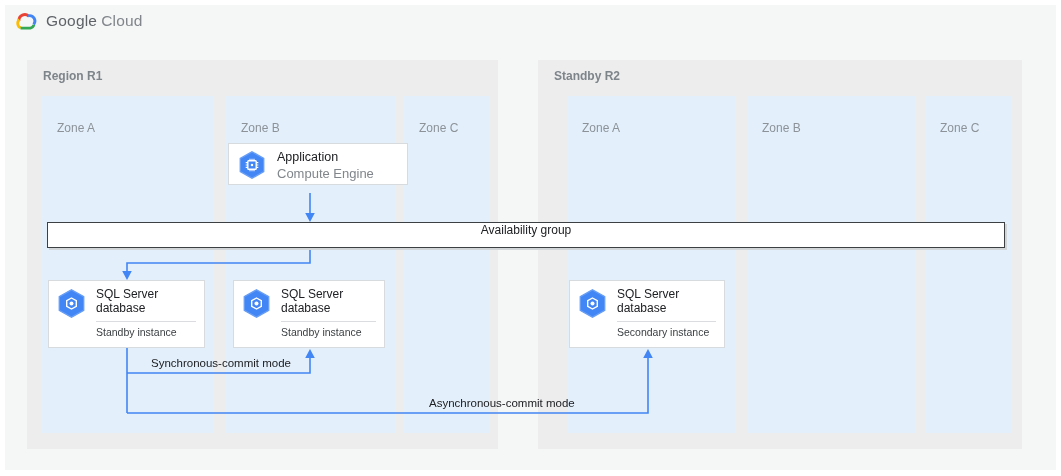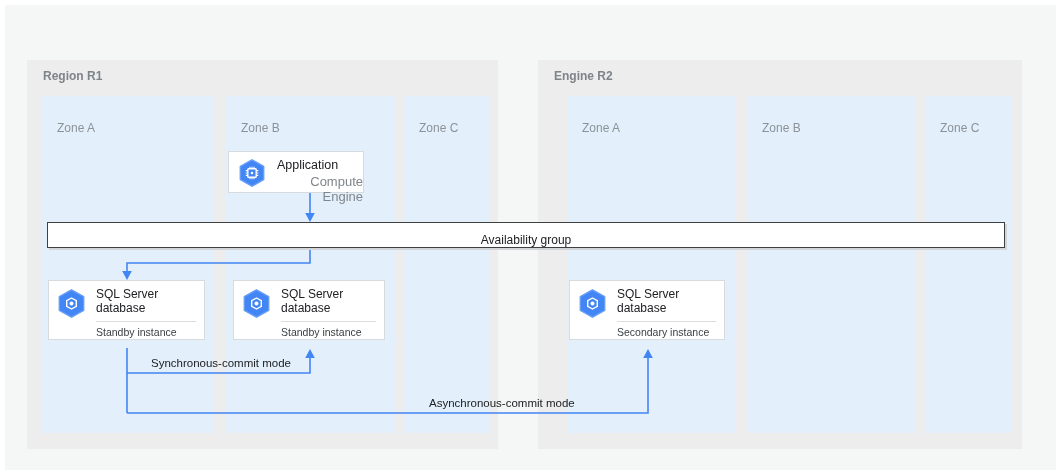--- a/index.html
+++ b/index.html
@@ -37,67 +37,78 @@
   #connectors { position: absolute; left: 0; top: 0; width: 1061px; height: 476px; z-index: 5; pointer-events: none; }
   .connector-label {
     position: absolute; z-index: 6; font-size: 11.5px; color: #202124; white-space: nowrap;
   }
   #sync-label  { left: 151px; top: 357px; }
   #async-label { left: 429px; top: 397px; }
   
   .card {
     position: absolute; background: #ffffff; border: 1px solid #d8dbde; z-index: 10;
   }
-  #app-card { left: 228px; top: 151px; width: 136px; height: 42px; text-align: right; }
+  #app-card { left: 228px; top: 143px; width: 180px; height: 42px; text-align: right; }
   #app-card .hex-icon { position: absolute; left: 10px; top: 7px; }
   .app-title { position: absolute; left: 48px; top: 6px; font-size: 12.5px; color: #202124; }
   .app-subtitle { position: absolute; left: 48px; top: 22px; font-size: 13px; color: #80868b; }
-  .db-card { top: 280px; height: 60px; }
+  .db-card { top: 280px; height: 68px; }
   #primary-card   { left: 48px;  width: 157px; }
   #standby-card   { left: 233px; width: 152px; }
   #secondary-card { left: 569px; width: 156px; }
   .db-card .hex-icon { position: absolute; left: 9px; top: 8px; }
   .db-title {
     position: absolute; left: 47px; top: 7px; width: 82px;
     font-size: 12px; line-height: 13.5px; color: #202124;
   }
   .db-divider { position: absolute; left: 47px; right: 8px; top: 40px; border-top: 1px solid #dadce0; }
   .db-instance { position: absolute; left: 47px; top: 45px; font-size: 10.5px; color: #3c4043; }
   
   #availability-bar {
     position: absolute; left: 47px; top: 222px; width: 958px; height: 26px;
     background: #ffffff; border: 1.5px solid #3c4043;
     box-shadow: 2px 2px 0 0 #d2d5d8;
-    z-index: 10; display: flex; align-items: flex-end; justify-content: center;
+    z-index: 10; display: flex; align-items: flex-start; justify-content: center;
   }
   #availability-bar span { font-size: 12px; color: #202124; }
   svg { display: block; }
 </style>
 </head>
 <body>
 
 <div id="canvas">
   <div id="panel"></div>
 
+  <div class="logo">
+    <svg width="24" height="20" viewBox="0 0 24 20">
+      <path d="M5.0 9.8 A 5.7 5.7 0 0 1 14.8 5.4" fill="none" stroke="#ea4335" stroke-width="2.8"></path>
+      <path d="M14.0 4.8 A 5.5 5.5 0 0 1 19.7 13.6" fill="none" stroke="#4285f4" stroke-width="2.8"></path>
+      <path d="M5.4 8.6 A 4.9 4.9 0 0 0 6.9 16.9" fill="none" stroke="#fbbc05" stroke-width="2.8"></path>
+      <path d="M6.6 17.1 L16.4 17.1 A 4.7 4.7 0 0 0 19.9 13.9" fill="none" stroke="#34a853" stroke-width="2.8"></path>
+    </svg>
+    <div class="logo-text">
+      <span class="g">Google</span><span class="c">Cloud</span>
+    </div>
+  </div>
 
   <div id="region-r1" class="region">
     <div class="region-label">Region R1</div>
     <div id="r1-zone-a" class="zone">
       <div class="zone-label">Zone A</div>
     </div>
     <div id="r1-zone-b" class="zone">
       <div class="zone-label">Zone B</div>
     </div>
     <div id="r1-zone-c" class="zone">
       <div class="zone-label">Zone C</div>
     </div>
   </div>
 
   <div id="region-r2" class="region">
-    <div class="region-label">Engine R2</div>
+    <div class="region-label">Standby R2</div>
     <div id="r2-zone-a" class="zone">
       <div class="zone-label">Zone A</div>
     </div>
     <div id="r2-zone-b" class="zone">
       <div class="zone-label">Zone B</div>
     </div>
     <div id="r2-zone-c" class="zone">
       <div class="zone-label">Zone C</div>
     </div>
   </div>

